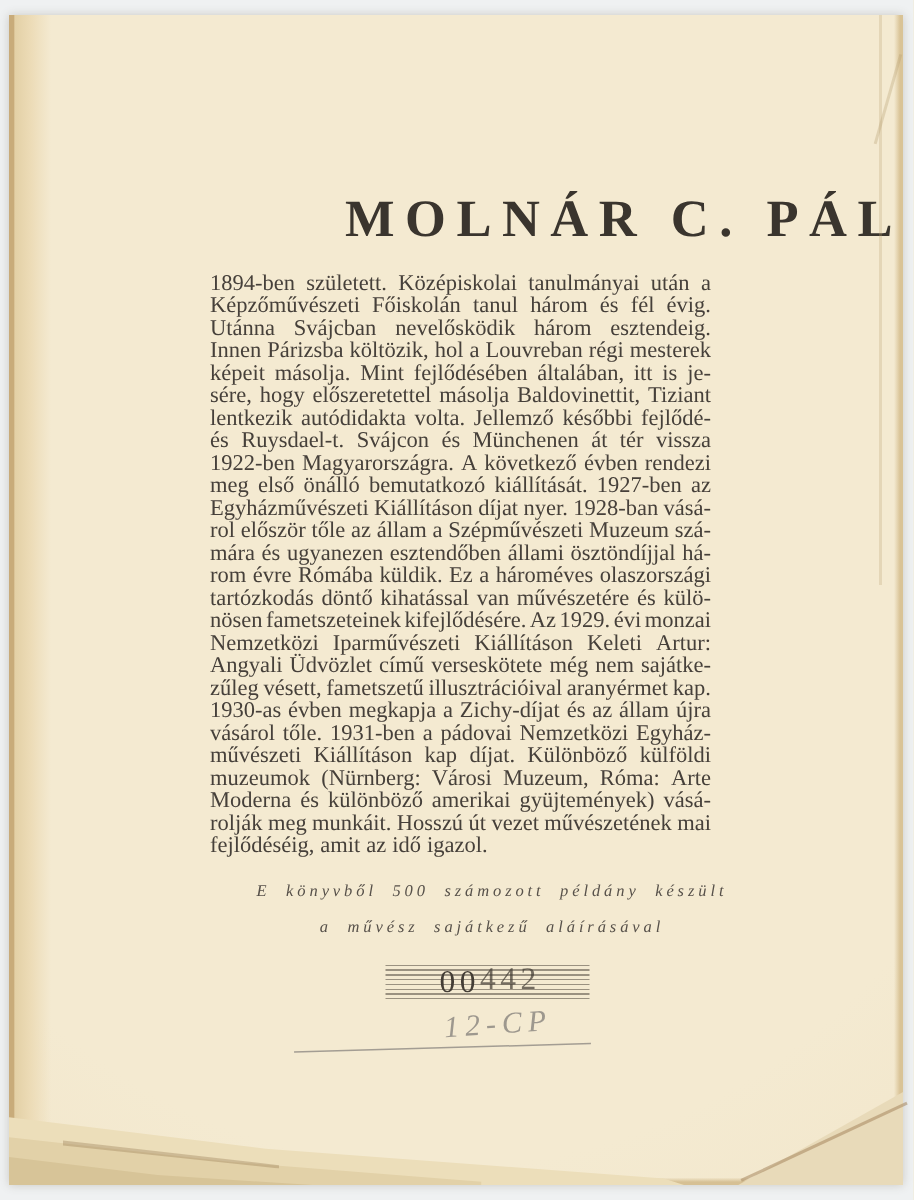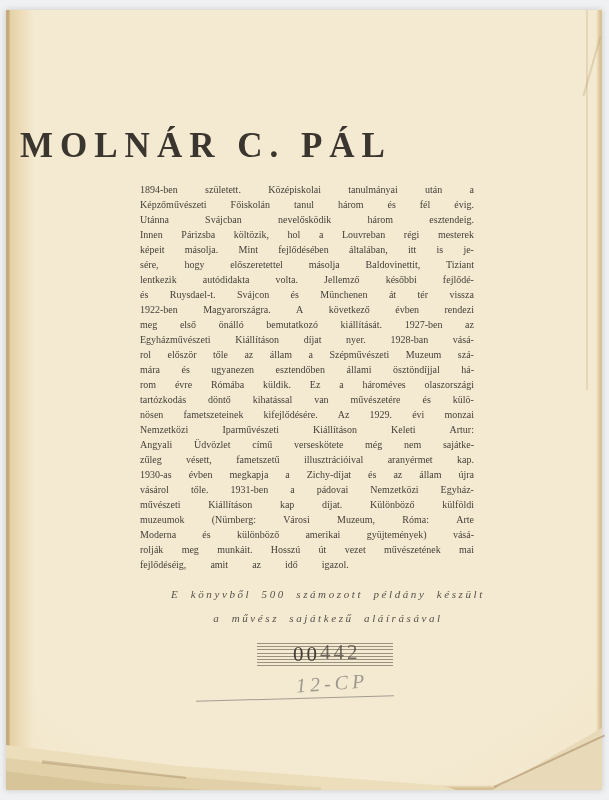--- a/index.html
+++ b/index.html
@@ -15,32 +15,32 @@
     background:
       linear-gradient(90deg,#c8ab7a 0,#c8ab7a 3px,#e3d0a6 4px,#ecdbb6 14px,rgba(236,219,182,0) 28px),
       linear-gradient(270deg,#d9c396 0,#d9c396 2px,rgba(217,195,150,0) 6px),
       linear-gradient(0deg,#d6c094 0,#d6c094 2px,rgba(214,192,148,0) 5px),
       radial-gradient(130% 110% at 48% 38%, #f4ead1 55%, #eedfc0 100%);
     background-color:var(--paper);
     box-shadow:0 0 6px rgba(90,80,60,.25);
   }
   
   .title{
-    position:absolute;top:116px;left:0;width:100%;text-align:left;
+    position:absolute;top:116px;left:0;width:100%;text-align:right;
     font-size:35px;font-weight:700;letter-spacing:7px;text-indent:14px;
     color:#3a352e;white-space:nowrap;
   }
   
   .bio{position:absolute;left:134px;top:172px;width:334px;}
   .jline{
     display:flex;justify-content:space-between;height:15px;line-height:15px;
-    font-size:10px;color:var(--ink);white-space:nowrap;
+    font-size:15px;color:var(--ink);white-space:nowrap;
   }
   .jline span{flex:0 0 auto;}
-  .jline.last{justify-content:flex-start;gap:20px;}
+  .jline.last{justify-content:flex-start;}
   .jline.last span{margin-right:4px;}
   
   .colophon{
     position:absolute;left:0;width:100%;text-align:center;font-style:italic;
     font-size:11px;letter-spacing:2.6px;word-spacing:5px;color:#57514a;white-space:nowrap;margin-left:24px;
   }
   .colophon.l1{top:578px;}
   .colophon.l2{top:602px;}
   
   .stamp{

